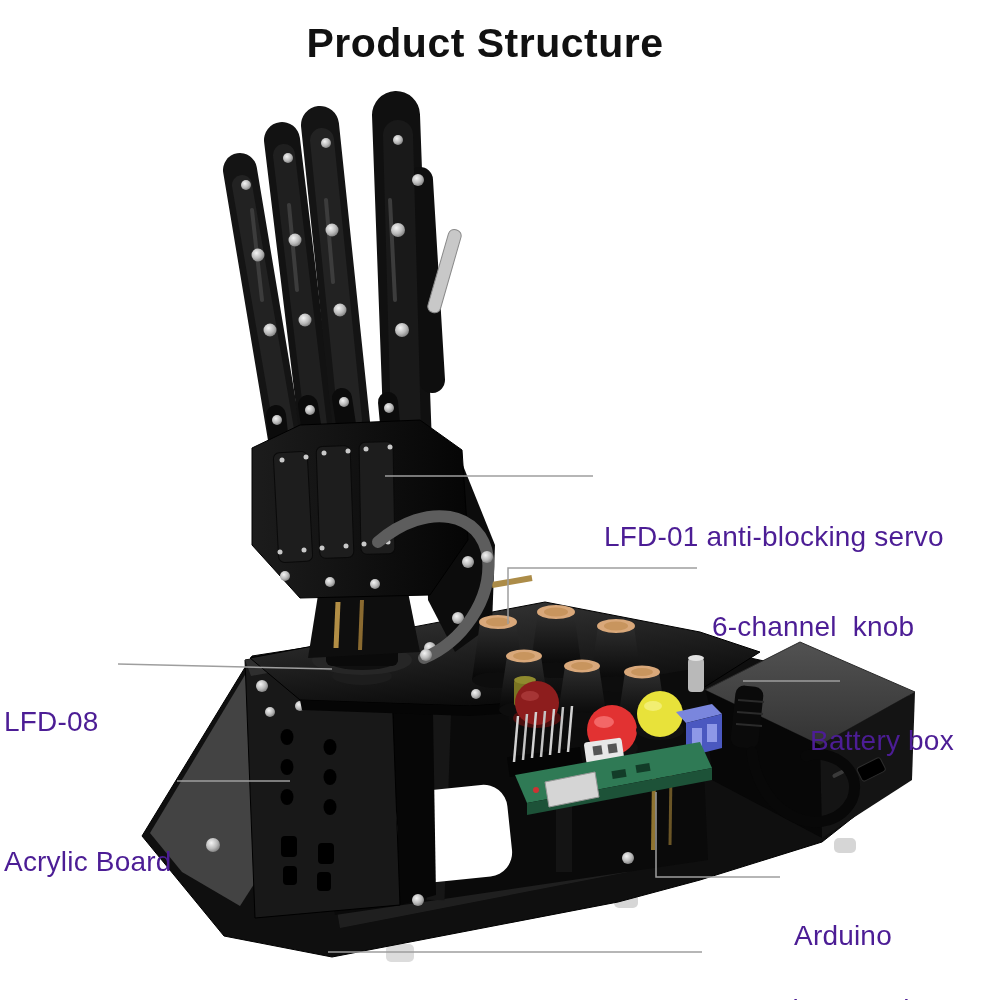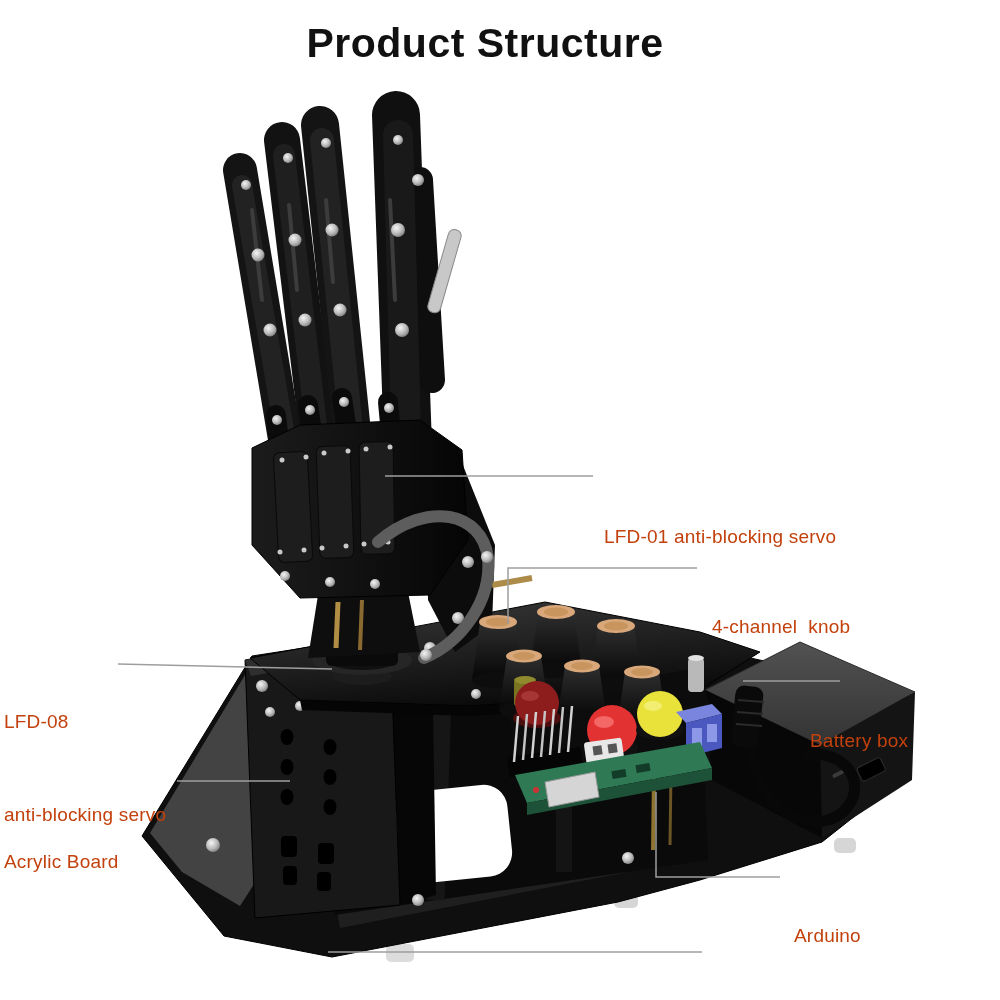--- a/index.html
+++ b/index.html
@@ -6,21 +6,21 @@
   body{
     width:1000px;height:1000px;position:relative;overflow:hidden;
     background:#ffffff;font-family:"Liberation Sans",sans-serif;
   }
   .page-title{
     position:absolute;top:20px;left:0;width:100%;text-align:center;
     font-size:41px;font-weight:700;color:#111;letter-spacing:0.5px;
     transform:translateX(-15px);
   }
   .callout{
-    position:absolute;color:#c2410c;font-size:19px;line-height:31px;
+    position:absolute;color:#4c1d95;font-size:28px;line-height:31px;
     letter-spacing:0.2px;white-space:pre;
   }
   .callout span{display:block;}
   #lbl-lfd01   {left:604px;top:459px;}
   #lbl-knob    {left:712px;top:549px;}
   #lbl-battery {left:810px;top:663px;}
   #lbl-lfd06   {left:4px;  top:644px;}
   #lbl-acrylic {left:4px;  top:784px;}
   #lbl-arduino {left:794px;top:858px;}
   #lbl-bottom  {left:712px;top:932px;}
@@ -320,30 +320,29 @@
   </g>
 </svg>
 
 <div class="page-title">Product Structure</div>
 
 <div class="callout" id="lbl-lfd01">
   <span>LFD-01 anti-blocking servo</span>
 </div>
 
 <div class="callout" id="lbl-knob">
-  <span>4-channel  knob</span>
+  <span>6-channel  knob</span>
 </div>
 
 <div class="callout" id="lbl-battery">
   <span>Battery box</span>
 </div>
 
 <div class="callout" id="lbl-lfd06">
   <span>LFD-08</span>
-  <span>anti-blocking servo</span>
 </div>
 
 <div class="callout" id="lbl-acrylic">
   <span>Acrylic Board</span>
 </div>
 
 <div class="callout" id="lbl-arduino">
   <span>Arduino</span>
 </div>
 

